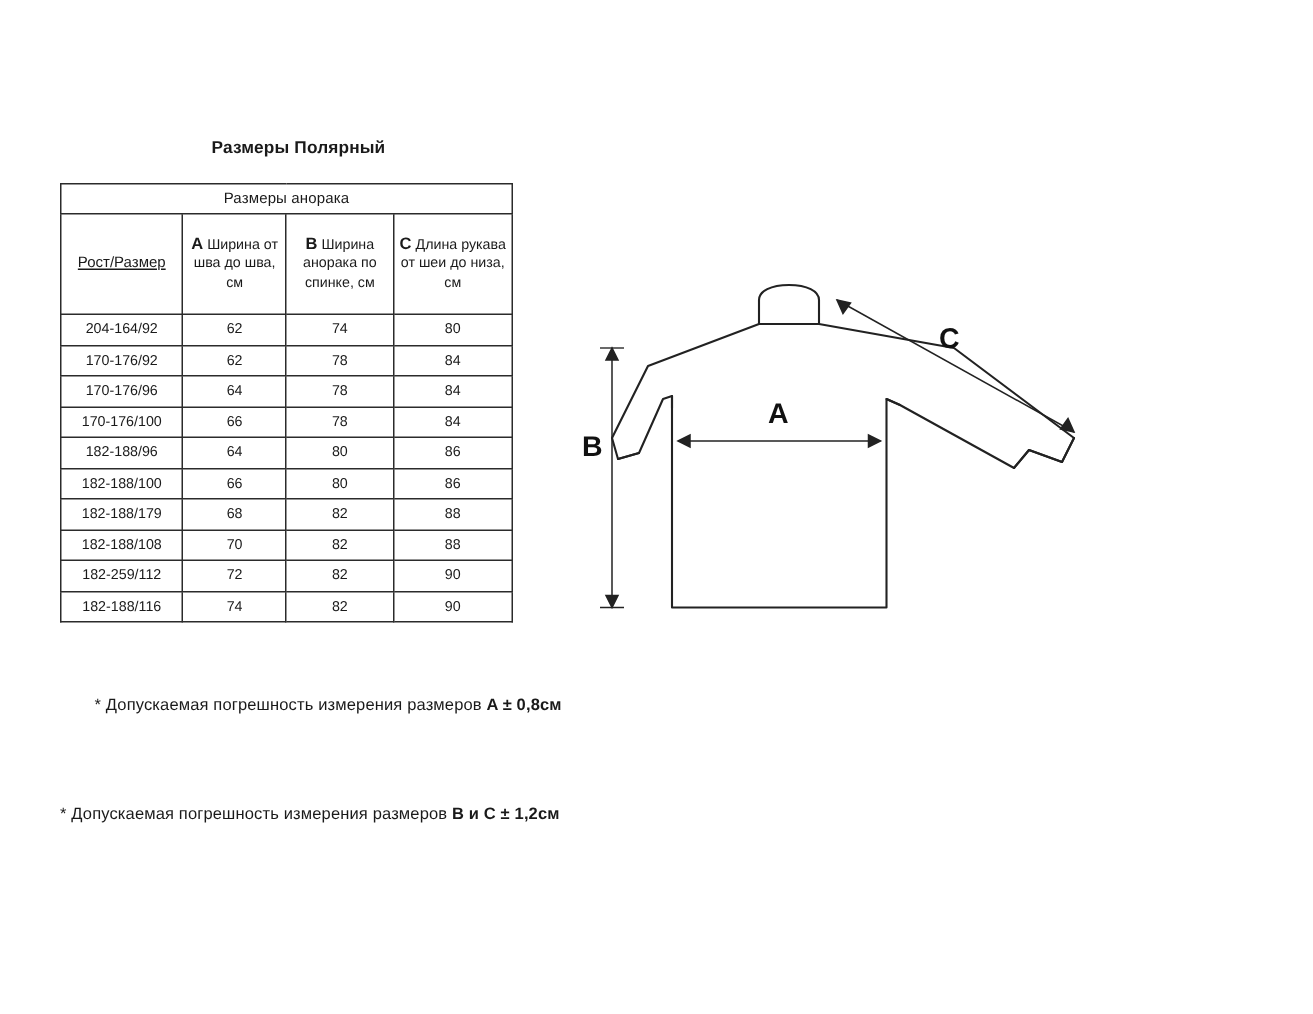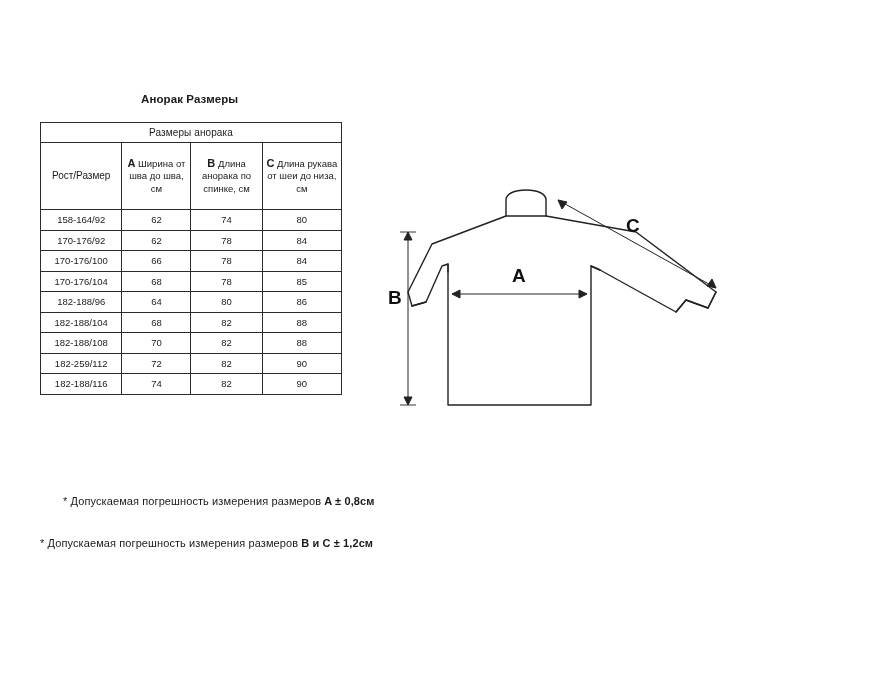--- a/index.html
+++ b/index.html
@@ -60,108 +60,114 @@
     font-weight: bold;
     font-size: 10px;
     text-align: center;
     vertical-align: bottom;
     padding-bottom: 9px;
   }
   .data-row td {
     height: 19.5px;
     font-size: 9.5px;
   }
-  .col-first { width: 79px; }
+  .col-first { width: 79px; text-decoration: underline; }
   .col-a { width: 67px; }
   .col-b { width: 69px; }
   .col-c { width: 77px; }
 
   .note {
     position: absolute;
     left: 40px;
     font-size: 11px;
     letter-spacing: 0.1px;
   }
   .note strong { font-weight: bold; }
-  .note-1 { top: 495px; padding-left: 23px; }
+  .note-1 { top: 464px; padding-left: 23px; }
   .note-2 { top: 537px; }
 
   .diagram {
     position: absolute;
     left: 386px;
     top: 160px;
     width: 360px;
     height: 265px;
   }
   .diagram svg { display: block; }
   .dim-label {
     font-family: "Liberation Sans", sans-serif;
     font-weight: bold;
     font-size: 19px;
     fill: #111;
   }
 </style>
 </head>
 <body>
 
-<div class="page-title">Анорак Размеры</div>
+<div class="page-title">Размеры Полярный</div>
 
 <table class="size-table">
   <tbody>
     <tr>
       <td class="caption-cell" colspan="4">Размеры анорака</td>
     </tr>
     <tr>
       <td class="head-cell head-first col-first">Рост/Размер</td>
       <td class="head-cell col-a">
         <span class="lbl">A</span>
         <span>Ширина от шва до шва, см</span>
       </td>
       <td class="head-cell col-b">
         <span class="lbl">B</span>
-        <span>Длина анорака по спинке, см</span>
+        <span>Ширина анорака по спинке, см</span>
       </td>
       <td class="head-cell col-c">
         <span class="lbl">C</span>
         <span>Длина рукава от шеи до низа, см</span>
       </td>
     </tr>
 
     <tr class="data-row">
-      <td>158-164/92</td>
+      <td>204-164/92</td>
       <td>62</td>
       <td>74</td>
       <td>80</td>
     </tr>
     <tr class="data-row">
       <td>170-176/92</td>
       <td>62</td>
       <td>78</td>
       <td>84</td>
     </tr>
     <tr class="data-row">
+      <td>170-176/96</td>
+      <td>64</td>
+      <td>78</td>
+      <td>84</td>
+    </tr>
+    <tr class="data-row">
       <td>170-176/100</td>
       <td>66</td>
       <td>78</td>
       <td>84</td>
     </tr>
     <tr class="data-row">
-      <td>170-176/104</td>
-      <td>68</td>
-      <td>78</td>
-      <td>85</td>
-    </tr>
-    <tr class="data-row">
       <td>182-188/96</td>
       <td>64</td>
       <td>80</td>
       <td>86</td>
     </tr>
     <tr class="data-row">
-      <td>182-188/104</td>
+      <td>182-188/100</td>
+      <td>66</td>
+      <td>80</td>
+      <td>86</td>
+    </tr>
+    <tr class="data-row">
+      <td>182-188/179</td>
       <td>68</td>
       <td>82</td>
       <td>88</td>
     </tr>
     <tr class="data-row">
       <td>182-188/108</td>
       <td>70</td>
       <td>82</td>
       <td>88</td>
     </tr>

